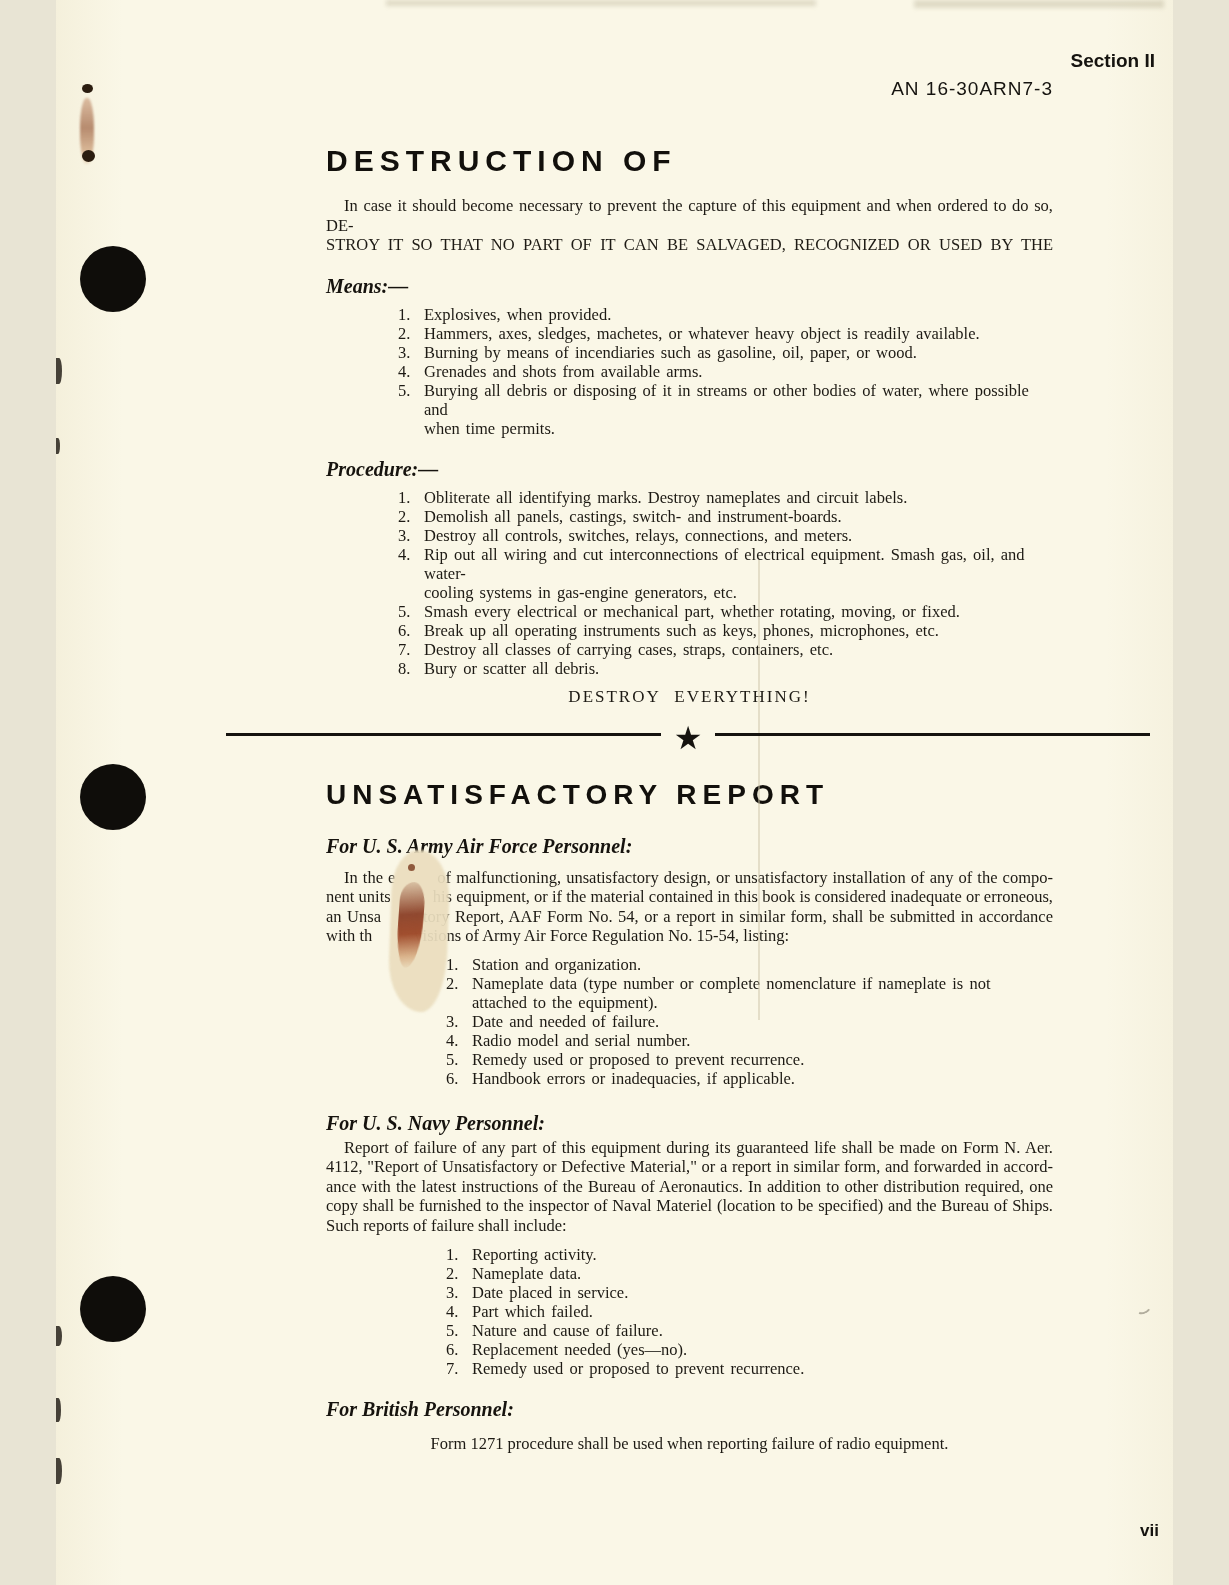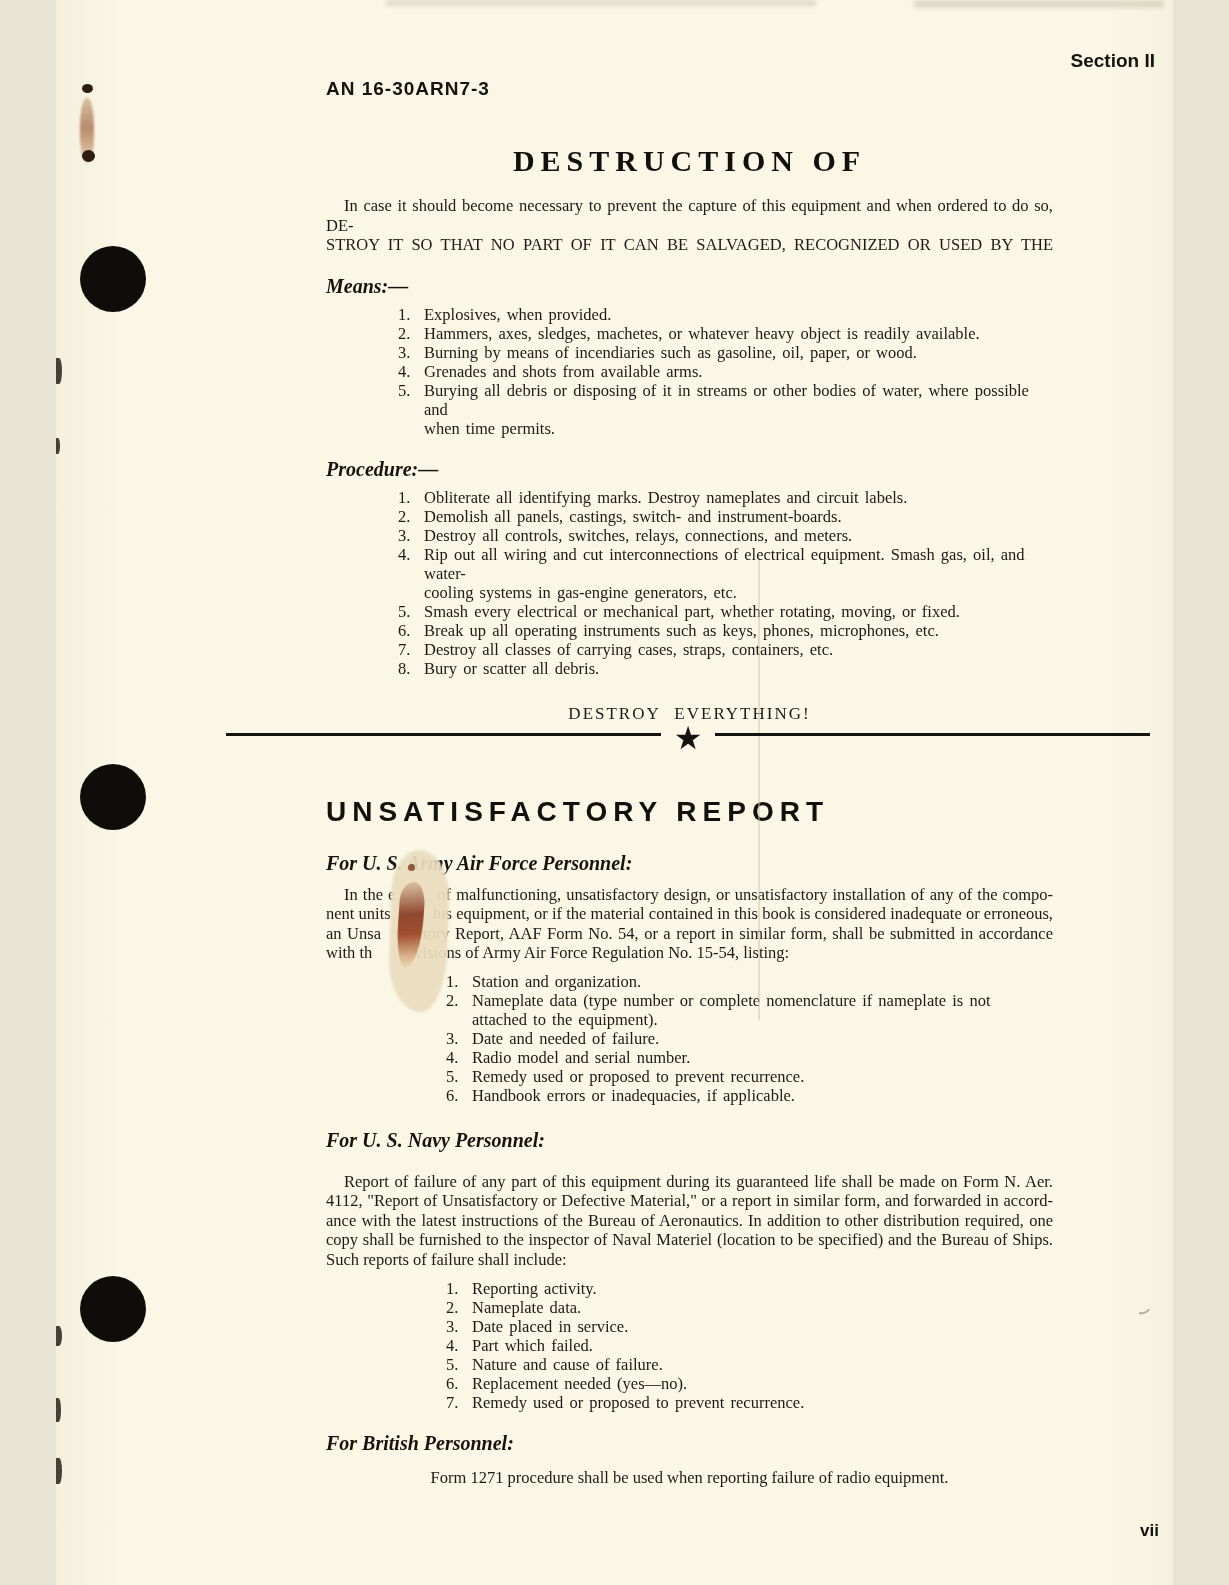--- a/index.html
+++ b/index.html
@@ -10,43 +10,43 @@
     background:#faf7e7;
     background-image:linear-gradient(90deg, rgba(240,234,210,.55) 0%, rgba(250,247,231,0) 6%, rgba(250,247,231,0) 94%, rgba(241,236,214,.5) 100%);
     font-family:"Liberation Serif", serif;
     color:#1d1a14;
     overflow:hidden;
   }
   .content { padding:78px 120px 0 270px; }
 
   
   .section-label { position:absolute; top:50px; right:18px; font-family:"Liberation Sans",sans-serif; font-weight:bold; font-size:19px; color:#15130f; }
-  .doc-number { text-align:left; font-family:"Liberation Sans",sans-serif; font-weight:bold; font-size:19px; letter-spacing:1px; color:#15130f; }
-
-  
-  .big-title { text-align:center; font-family:Liberation Serif, serif; font-weight:bold; font-size:30px; letter-spacing:6px; color:#12100c; }
+  .doc-number { text-align:right; font-family:"Liberation Sans",sans-serif; font-weight:normal; font-size:19px; letter-spacing:1px; color:#15130f; }
+
+  
+  .big-title { text-align:left; font-family:Liberation Sans, sans-serif; font-weight:bold; font-size:30px; letter-spacing:6px; color:#12100c; }
   .t1 { margin-top:44px; }
   .t2 { margin-top:10px; letter-spacing:4px; }
 
   
   .para { margin-top:18px; font-size:16.5px; line-height:19.5px; }
   .pline { text-align:justify; }
   .jl { text-align-last:justify; }
   .ind { text-indent:18px; }
   .gap { display:inline-block; width:42px; }
 
   .subhead { margin-top:20px; font-size:20px; font-weight:bold; font-style:italic; color:#16130e; }
 
   ol.doclist { list-style:none; margin:7px 0 0 0; padding:0 0 0 72px; font-size:16.5px; line-height:19px; }
   ol.doclist.deep { padding-left:120px; }
   ol.doclist li { display:flex; }
   .li-num { flex:0 0 26px; }
   .li-text { flex:1; white-space:pre-line; word-spacing:2px; }
 
-  .destroy-line { margin-top:26px; text-align:center; font-size:17px; letter-spacing:2px; word-spacing:8px; }
+  .destroy-line { margin-top:9px; text-align:center; font-size:17px; letter-spacing:2px; word-spacing:8px; }
 
   
   .divider { position:absolute; left:170px; right:23px; top:733px; display:flex; align-items:center; }
   .div-line { flex:1 1 auto; height:3px; background:#15130f; }
   .div-star { flex:0 0 auto; margin:0 13px; font-size:32px; line-height:0; color:#15130f; transform:translateY(3px); }
 
   .report-title { margin-top:72px; text-align:left; font-family:"Liberation Sans",sans-serif; font-weight:bold; font-size:28px; letter-spacing:6px; color:#12100c; }
 
   .centered-line { margin-top:13px; text-align:center; font-size:16.5px; }
 
@@ -218,21 +218,21 @@
           <span class="li-num">5.</span>
           <span class="li-text">Remedy used or proposed to prevent recurrence.</span>
         </li>
       <li>
           <span class="li-num">6.</span>
           <span class="li-text">Handbook errors or inadequacies, if applicable.</span>
         </li>
     </ol>
 
     <div class="subhead" style="margin-top:24px;">For U. S. Navy Personnel:</div>
-    <div class="para" style="margin-top:20px;">
+    <div class="para" style="margin-top:3px;">
       <div class="pline jl ind">Report of failure of any part of this equipment during its guaranteed life shall be made on Form N. Aer.</div>
       <div class="pline jl">4112, "Report of Unsatisfactory or Defective Material," or a report in similar form, and forwarded in accord-</div>
       <div class="pline jl">ance with the latest instructions of the Bureau of Aeronautics. In addition to other distribution required, one</div>
       <div class="pline jl">copy shall be furnished to the inspector of Naval Materiel (location to be specified) and the Bureau of Ships.</div>
       <div class="pline">Such reports of failure shall include:</div>
     </div>
     <ol class="doclist deep" style="margin-top:10px;">
       <li>
           <span class="li-num">1.</span>
           <span class="li-text">Reporting activity.</span>

